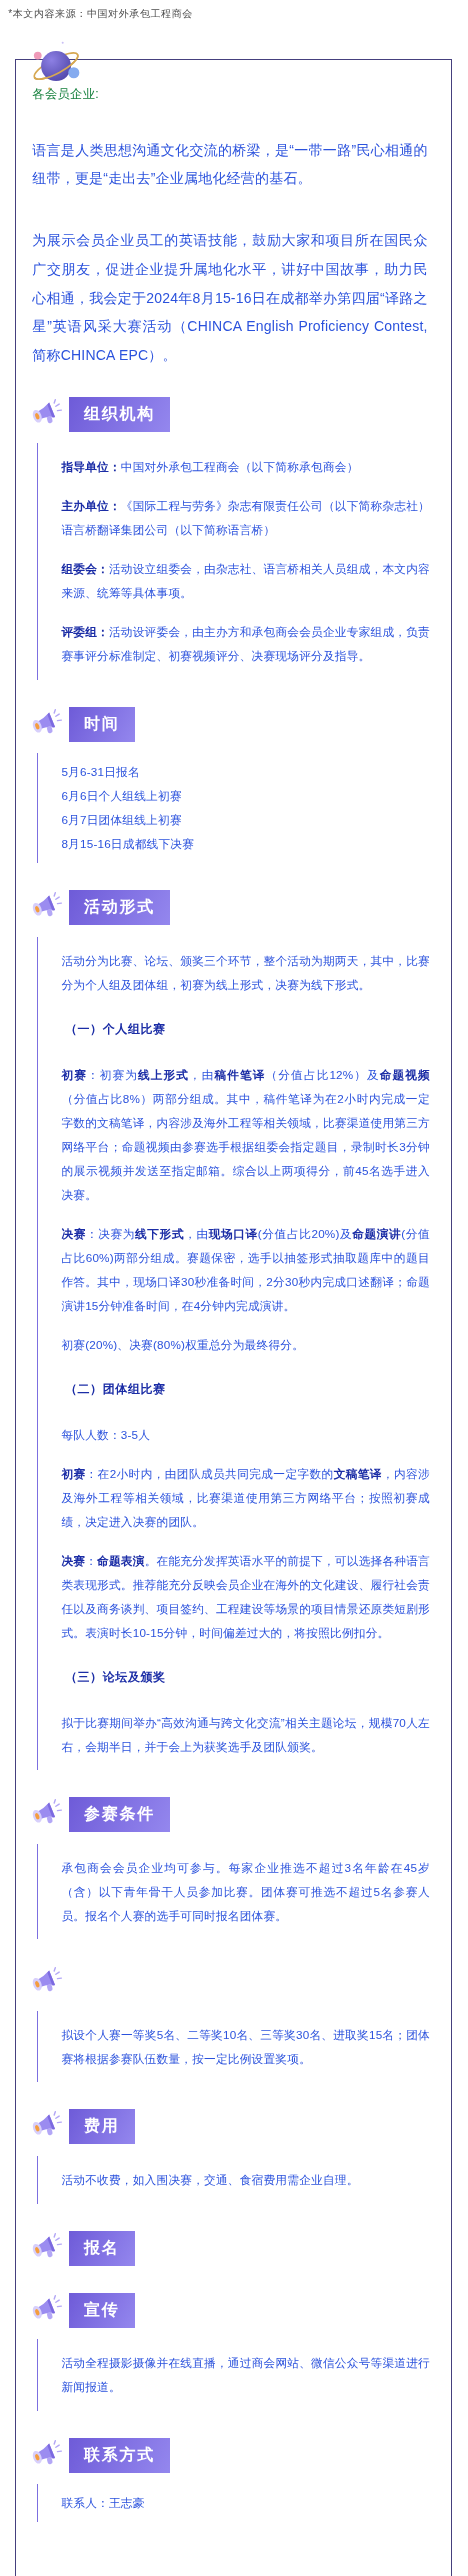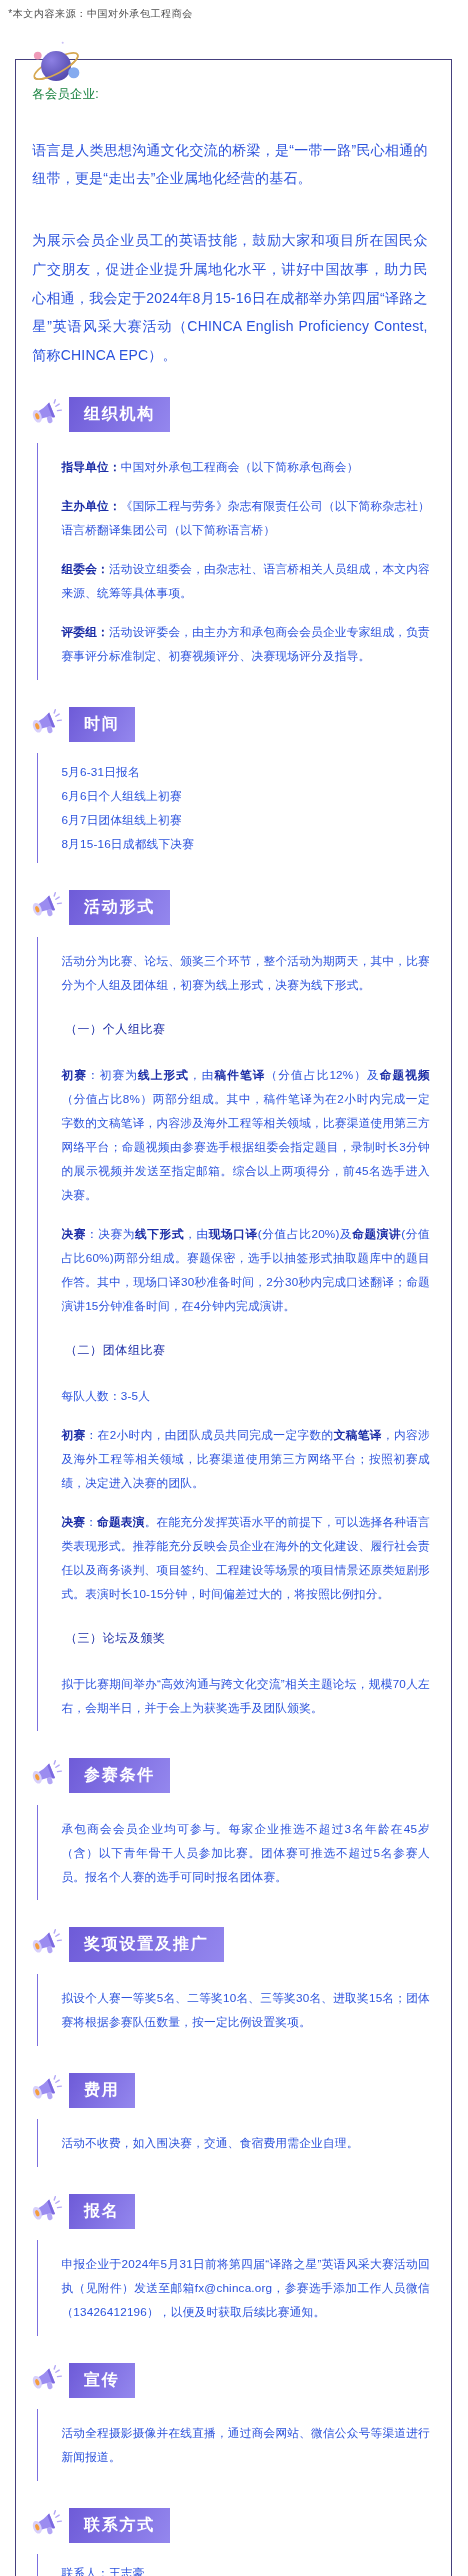--- a/index.html
+++ b/index.html
@@ -36,21 +36,21 @@
     padding:7px 0 7px 23.4px;
   }
   .cpara{
     font-size:11.7px;color:#2B52DD;line-height:2.05;text-align:justify;
     margin:15px 0;letter-spacing:0.2px;
   }
   .cpara:first-child{margin-top:4.7px;}
   .cpara:last-child{margin-bottom:4.7px;}
   .seg-b{color:#1B2DA6;font-weight:bold;}
   .sub{
-    font-size:12px;font-weight:normal;color:#1B2DA6;
+    font-size:12px;font-weight:bold;color:#1B2DA6;
     margin:24.6px 0 24.6px 3.5px;letter-spacing:0.6px;
   }
   .cline{font-size:11.7px;color:#2B52DD;line-height:2.05;letter-spacing:0.2px;}
 </style>
 </head>
 <body>
 
 <div class="note">*本文内容来源：中国对外承包工程商会</div>
 
 <div class="card">
@@ -141,20 +141,21 @@
       <line x1="44" y1="9" x2="46" y2="3"></line>
     </g>
   </svg>
             <div class="badge">活动形式</div>
           </div>
           <div class="section-content">
             <div class="cpara"><span>活动分为比赛、论坛、颁奖三个环节，整个活动为期两天，其中，比赛分为个人组及团体组，初赛为线上形式，决赛为线下形式。</span></div>
             <div class="sub">（一）个人组比赛</div>
             <div class="cpara"><span class="seg-b">初赛</span><span>：初赛为</span><span class="seg-b">线上形式</span><span>，由</span><span class="seg-b">稿件笔译</span><span>（分值占比12%）及</span><span class="seg-b">命题视频</span><span>（分值占比8%）两部分组成。其中，稿件笔译为在2小时内完成一定字数的文稿笔译，内容涉及海外工程等相关领域，比赛渠道使用第三方网络平台；命题视频由参赛选手根据组委会指定题目，录制时长3分钟的展示视频并发送至指定邮箱。综合以上两项得分，前45名选手进入决赛。</span></div>
             <div class="cpara"><span class="seg-b">决赛</span><span>：决赛为</span><span class="seg-b">线下形式</span><span>，由</span><span class="seg-b">现场口译</span><span>(分值占比20%)及</span><span class="seg-b">命题演讲</span><span>(分值占比60%)两部分组成。赛题保密，选手以抽签形式抽取题库中的题目作答。其中，现场口译30秒准备时间，2分30秒内完成口述翻译；命题演讲15分钟准备时间，在4分钟内完成演讲。</span></div>
+            <div class="cpara"><span>初赛(20%)、决赛(80%)权重总分为最终得分。</span></div>
             <div class="sub">（二）团体组比赛</div>
             <div class="cpara"><span>每队人数：3-5人</span></div>
             <div class="cpara"><span class="seg-b">初赛</span><span>：在2小时内，由团队成员共同完成一定字数的</span><span class="seg-b">文稿笔译</span><span>，内容涉及海外工程等相关领域，比赛渠道使用第三方网络平台；按照初赛成绩，决定进入决赛的团队。</span></div>
             <div class="cpara"><span class="seg-b">决赛</span><span>：</span><span class="seg-b">命题表演</span><span>。在能充分发挥英语水平的前提下，可以选择各种语言类表现形式。推荐能充分反映会员企业在海外的文化建设、履行社会责任以及商务谈判、项目签约、工程建设等场景的项目情景还原类短剧形式。表演时长10-15分钟，时间偏差过大的，将按照比例扣分。</span></div>
             <div class="sub">（三）论坛及颁奖</div>
             <div class="cpara"><span>拟于比赛期间举办“高效沟通与跨文化交流”相关主题论坛，规模70人左右，会期半日，并于会上为获奖选手及团队颁奖。</span></div>
           </div>
         </div>
         <div class="section">
           <div class="badge-row">
@@ -187,21 +188,20 @@
       <ellipse cx="13" cy="29" rx="7.5" ry="12" fill="#d7cffb" transform="rotate(-7 13 29)"></ellipse>
       <ellipse cx="13" cy="29" rx="3.4" ry="6" fill="#f49d3f" transform="rotate(-7 13 29)"></ellipse>
       <rect x="29" y="34" width="9" height="13" rx="4" fill="#b3a7f6"></rect>
     </g>
     <g stroke="#b3a7f6" stroke-width="2.6" stroke-linecap="round">
       <line x1="47" y1="15" x2="53" y2="11"></line>
       <line x1="50" y1="23" x2="57" y2="22"></line>
       <line x1="44" y1="9" x2="46" y2="3"></line>
     </g>
   </svg>
-            <div class="badge">奖项设置及推广</div>
           </div>
           <div class="section-content">
             <div class="cpara"><span>拟设个人赛一等奖5名、二等奖10名、三等奖30名、进取奖15名；团体赛将根据参赛队伍数量，按一定比例设置奖项。</span></div>
           </div>
         </div>
         <div class="section">
           <div class="badge-row">
             <svg class="megaphone" viewBox="0 0 60 60" xmlns="http://www.w3.org/2000/svg">
     <g transform="rotate(-14 30 30)">
       <path d="M13 22 Q27 19 40 10 L44 38 Q28 33 14 36 Z" fill="#9b8cf0"></path>
@@ -232,23 +232,20 @@
       <ellipse cx="13" cy="29" rx="3.4" ry="6" fill="#f49d3f" transform="rotate(-7 13 29)"></ellipse>
       <rect x="29" y="34" width="9" height="13" rx="4" fill="#b3a7f6"></rect>
     </g>
     <g stroke="#b3a7f6" stroke-width="2.6" stroke-linecap="round">
       <line x1="47" y1="15" x2="53" y2="11"></line>
       <line x1="50" y1="23" x2="57" y2="22"></line>
       <line x1="44" y1="9" x2="46" y2="3"></line>
     </g>
   </svg>
             <div class="badge">报名</div>
-          </div>
-          <div class="section-content">
-            <div class="cpara"><span>申报企业于2024年5月31日前将第四届“译路之星”英语风采大赛活动回执（见附件）发送至邮箱fx@chinca.org，参赛选手添加工作人员微信（13426412196），以便及时获取后续比赛通知。</span></div>
           </div>
         </div>
         <div class="section">
           <div class="badge-row">
             <svg class="megaphone" viewBox="0 0 60 60" xmlns="http://www.w3.org/2000/svg">
     <g transform="rotate(-14 30 30)">
       <path d="M13 22 Q27 19 40 10 L44 38 Q28 33 14 36 Z" fill="#9b8cf0"></path>
       <path d="M40 10 L44 38 Q42 39 39 38 L36 13 Q38 11 40 10 Z" fill="#7c6ae0"></path>
       <ellipse cx="13" cy="29" rx="7.5" ry="12" fill="#d7cffb" transform="rotate(-7 13 29)"></ellipse>
       <ellipse cx="13" cy="29" rx="3.4" ry="6" fill="#f49d3f" transform="rotate(-7 13 29)"></ellipse>

